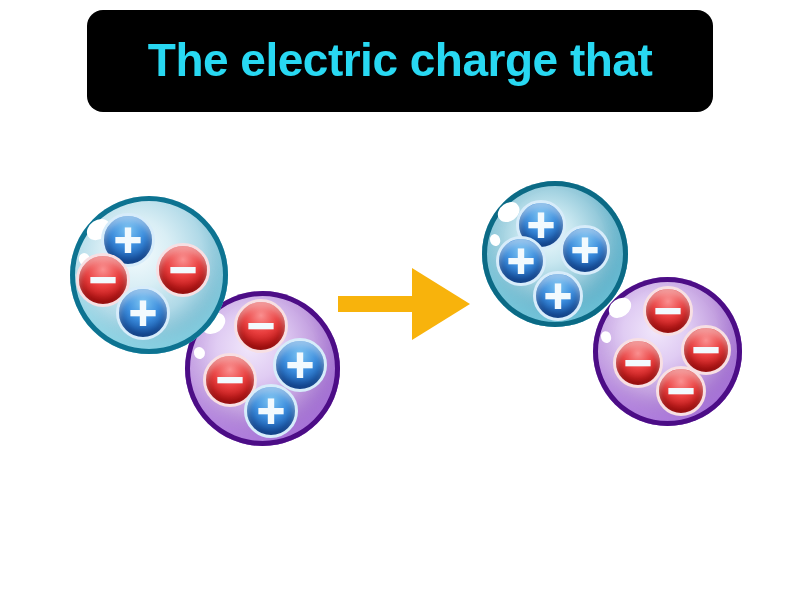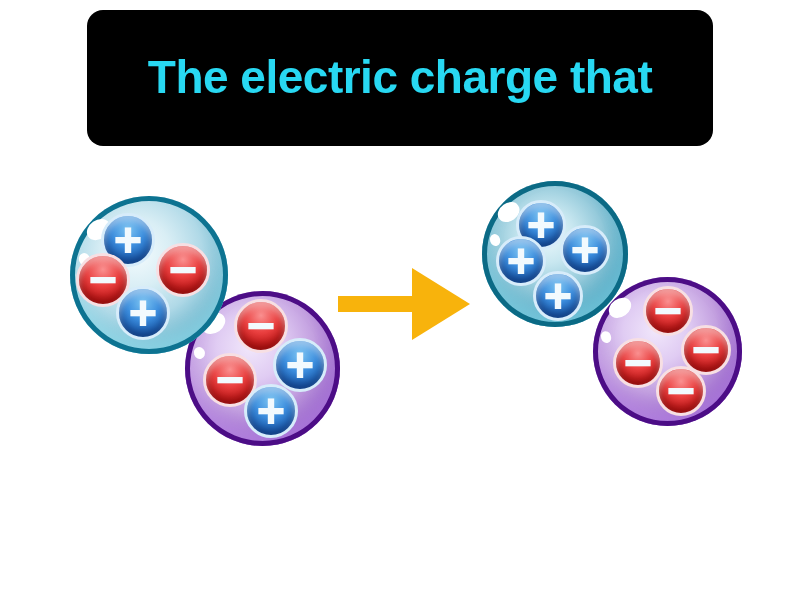--- a/index.html
+++ b/index.html
@@ -6,21 +6,21 @@
   .canvas{
     position:relative;
     width:800px;height:600px;
     background:var(--background,#ffffff);
     overflow:hidden;
     font-family:"Liberation Sans",sans-serif;
   }
 
   
   .banner{
-    position:absolute;left:87px;top:10px;width:626px;height:136px;
+    position:absolute;left:87px;top:10px;width:626px;height:102px;
     background:var(--banner-bg,#000000);
     border-radius:16px;
     display:flex;flex-direction:column;align-items:center;justify-content:center;
   }
   .banner-line{
     color:var(--title-text,#28d8f2);
     font-size:46px;font-weight:600;line-height:1.2;
     letter-spacing:-0.5px;white-space:nowrap;
   }
 

